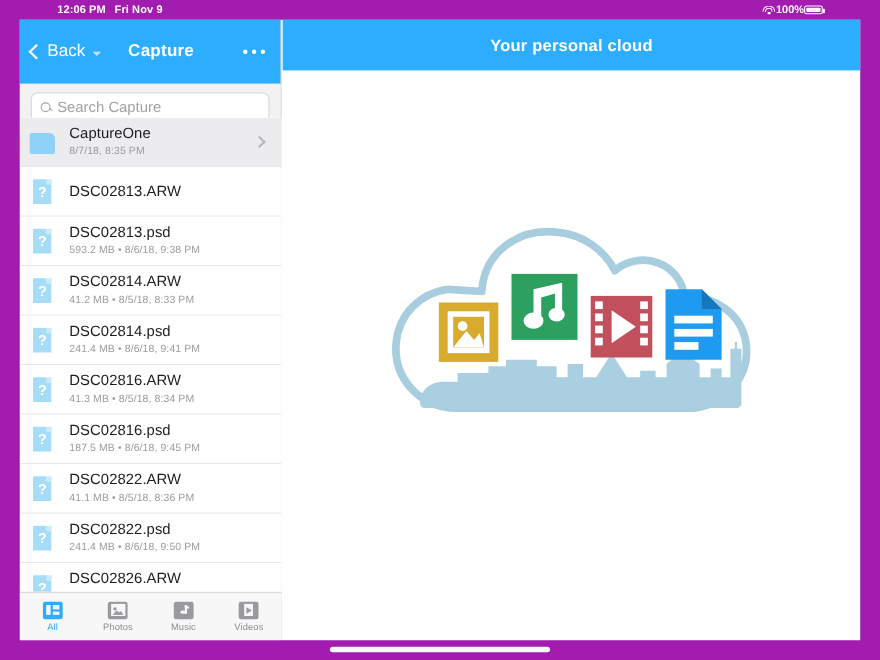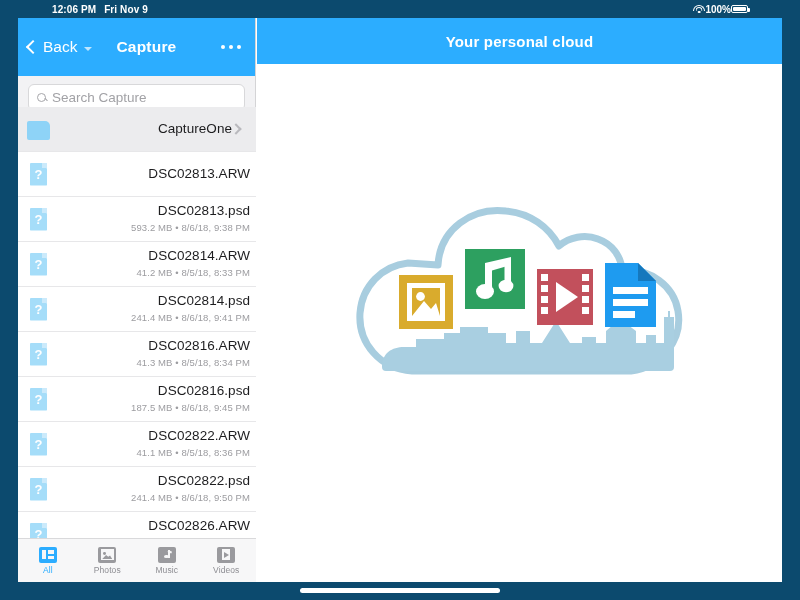--- a/index.html
+++ b/index.html
@@ -2,21 +2,21 @@
 <html><head>
 <meta charset="utf-8">
 <style>
   * { margin:0; padding:0; box-sizing:border-box; }
   html,body{
     width:800px; height:600px; overflow:hidden;
     background:#000;
     font-family:"Liberation Sans", sans-serif;
     -webkit-font-smoothing:antialiased;
   }
-  #device{ position:relative; width:800px; height:600px; background:#0c4a6e; }
+  #device{ position:relative; width:800px; height:600px; background:#a21caf; }
 
   
   #statusbar{
     position:absolute; left:0; top:0; width:800px; height:18px;
     color:#fff; font-size:10px; font-weight:bold;
     display:flex; align-items:center;
   }
   .sb-left{ position:absolute; left:52px; display:flex; align-items:center; gap:8px; }
   .sb-right{ position:absolute; right:52px; display:flex; align-items:center; gap:0; }
   .sb-time{ letter-spacing:.1px; }
@@ -116,21 +116,21 @@
   }
   .ic.doc .fold{
     position:absolute; left:14.6px; top:3px; width:5.5px; height:5.8px;
     background:#cbeafb;
   }
   .ic.doc .q{
     position:absolute; left:3px; top:3px; width:17px; height:23px;
     color:#fff; font-size:13px; font-weight:bold; display:flex;
     align-items:center; justify-content:center; line-height:1;
   }
-  .rtext{ flex:1; min-width:0;text-align:right; }
+  .rtext{ flex:1; min-width:0; }
   .rname{ font-size:13.5px; color:#1d1d1f; line-height:1.25; letter-spacing:.05px; }
   .rmeta{ font-size:9.5px; color:#9c9ca0; line-height:1.35; margin-top:2px; letter-spacing:.1px; }
   .chev-right{
     width:8px;height:8px;border-right:2px solid #b9b9bd;border-top:2px solid #b9b9bd;
     transform:rotate(45deg); margin-right:10px; flex:none;
   }
 
   
   #tabbar{
     position:absolute; bottom:0; left:0; width:238px; height:44px;
@@ -230,20 +230,21 @@
           <span class="mag"></span>
           <input id="searchinput" type="text" placeholder="Search Capture" style="">
         </div>
       </div>
 
       <div id="filelist">
           <div class="row folder">
             <div class="ic folder"></div>
             <div class="rtext">
               <div class="rname">CaptureOne</div>
+              <div class="rmeta">8/7/18, 8:35 PM</div>
             </div>
             <span class="chev-right"></span>
           </div>
           <div class="row">
             <div class="ic doc">
               <span class="pg"></span>
               <span class="fold"></span>
               <span class="q">?</span>
             </div>
             <div class="rtext">

